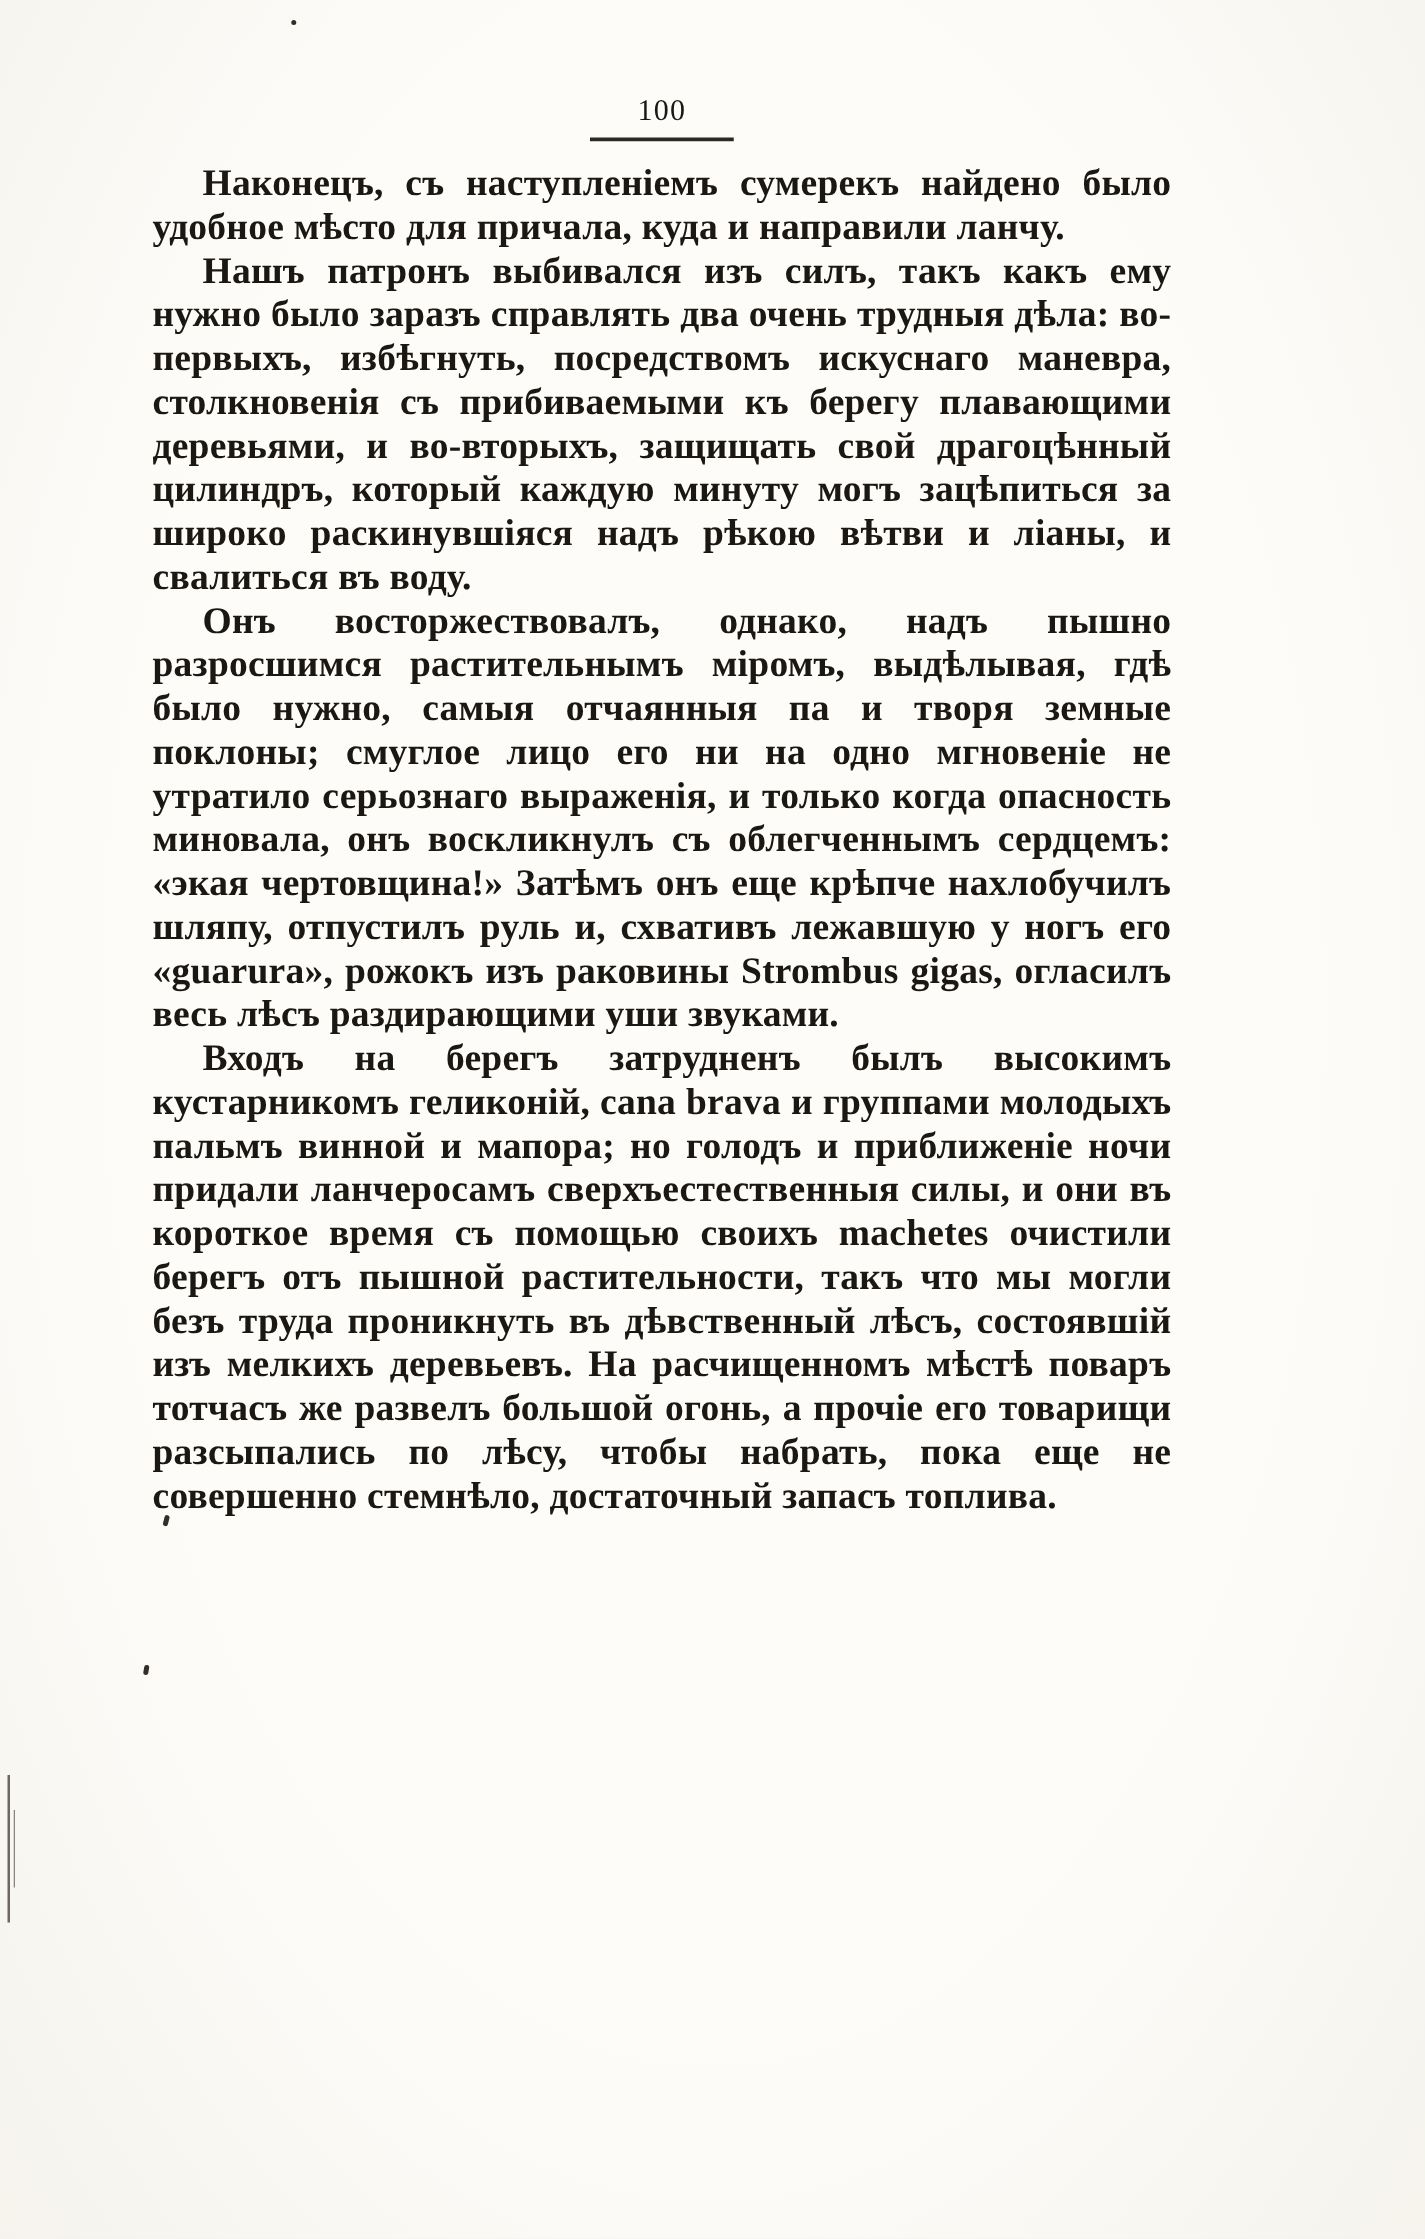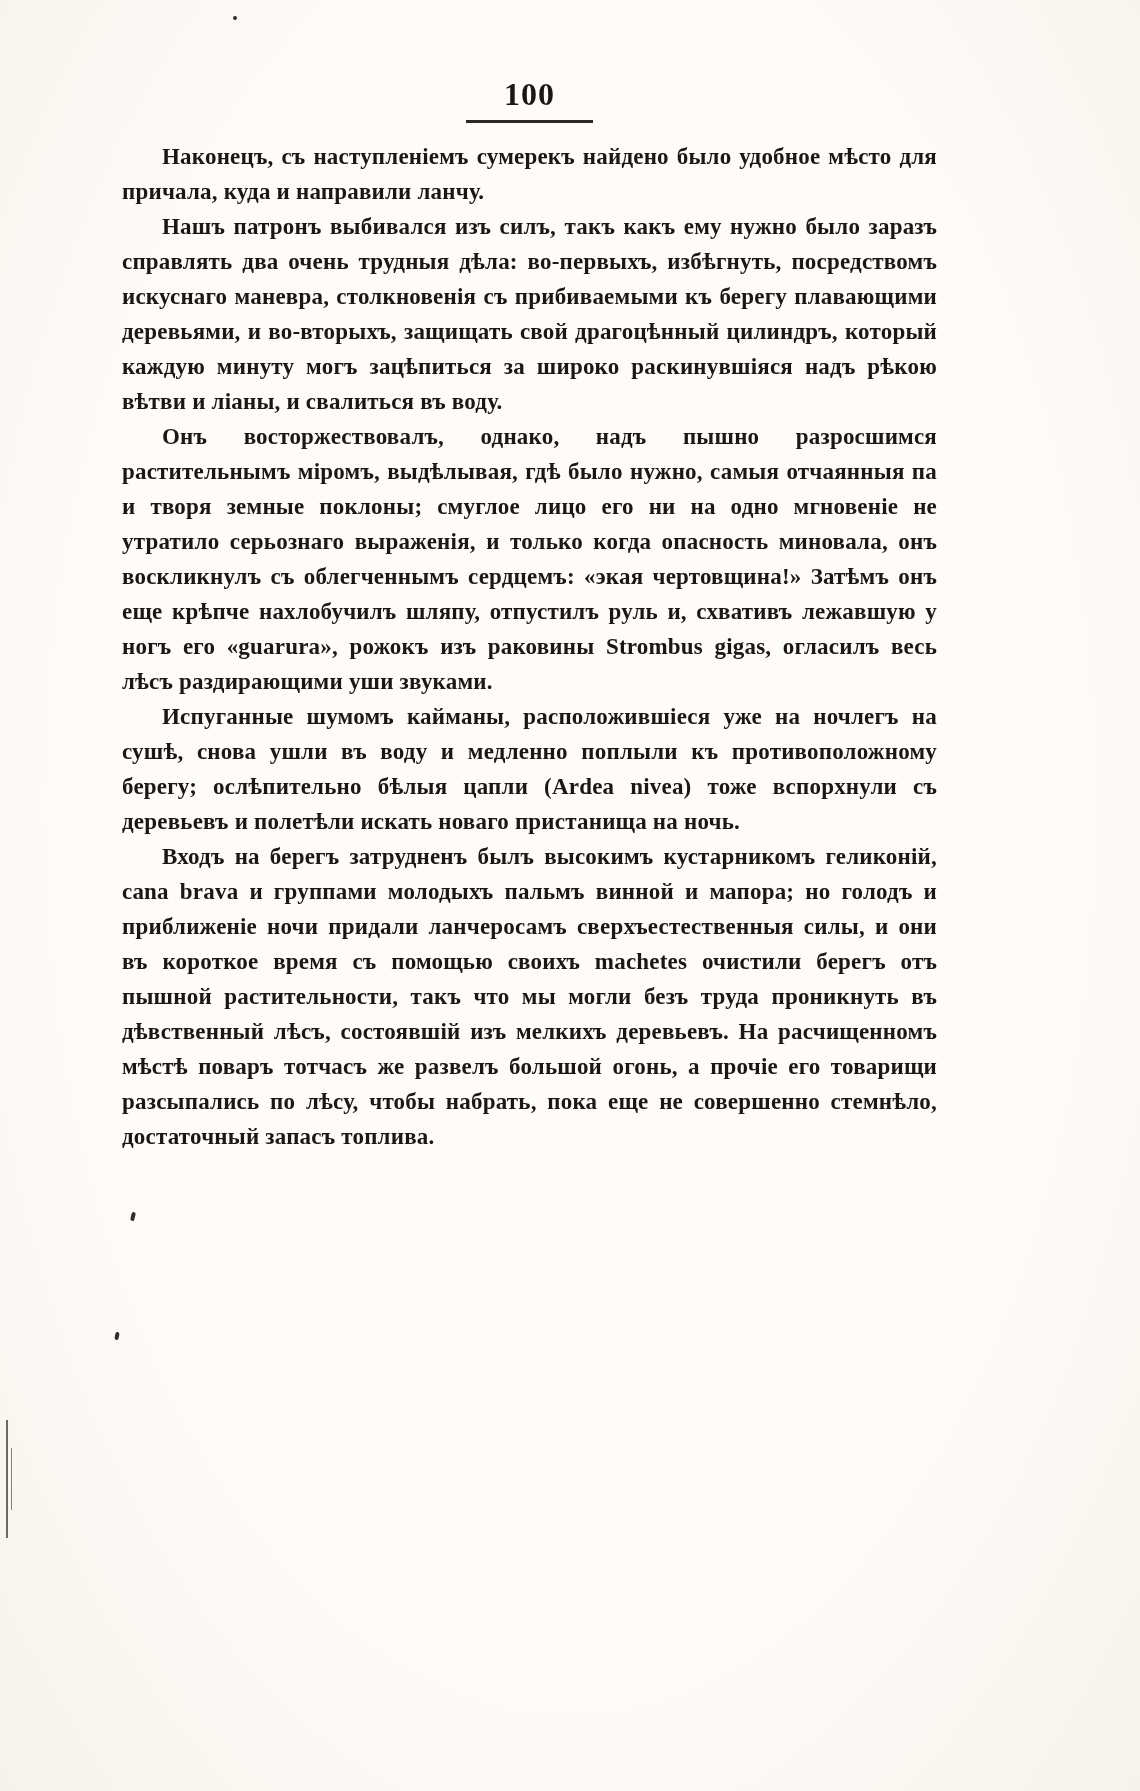--- a/index.html
+++ b/index.html
@@ -23,29 +23,29 @@
     left: 122px;
     top: 76px;
     width: 815px;
   }
   .page-header {
     text-align: center;
     margin-bottom: 16px;
   }
   .page-number {
     display: inline-block;
-    font-size: 32px;
-    font-weight: bold;
+    font-size: 24px;
+    font-weight: normal;
     letter-spacing: 1px;
     padding: 0 38px 7px 38px;
     border-bottom: 3px solid #2c2822;
   }
   p.body-par {
     margin: 0;
-    font-size: 23px;
+    font-size: 30px;
     font-weight: bold;
     line-height: 35px;
     text-align: justify;
     text-indent: 40px;
     letter-spacing: 0.2px;
   }
   
   .scan-line-1 {
     position: absolute;
     left: 6px;
@@ -90,18 +90,17 @@
       <span class="page-number">100</span>
     </header>
 
     <p class="body-par">Наконецъ, съ наступленіемъ сумерекъ найдено было удобное мѣсто для причала, куда и направили ланчу.</p>
 
     <p class="body-par">Нашъ патронъ выбивался изъ силъ, такъ какъ ему нужно было заразъ справлять два очень трудныя дѣла: во-первыхъ, избѣгнуть, посредствомъ искуснаго маневра, столкновенія съ прибиваемыми къ берегу плавающими деревьями, и во-вторыхъ, защищать свой драгоцѣнный цилиндръ, который каждую минуту могъ зацѣпиться за широко раскинувшіяся надъ рѣкою вѣтви и ліаны, и свалиться въ воду.</p>
 
     <p class="body-par">Онъ восторжествовалъ, однако, надъ пышно разросшимся растительнымъ міромъ, выдѣлывая, гдѣ было нужно, самыя отчаянныя па и творя земные поклоны; смуглое лицо его ни на одно мгновеніе не утратило серьознаго выраженія, и только когда опасность миновала, онъ воскликнулъ съ облегченнымъ сердцемъ: «экая чертовщина!» Затѣмъ онъ еще крѣпче нахлобучилъ шляпу, отпустилъ руль и, схвативъ лежавшую у ногъ его «guarura», рожокъ изъ раковины Strombus gigas, огласилъ весь лѣсъ раздирающими уши звуками.</p>
 
 
-    <p class="body-par">Испуганные шумомъ кайманы, расположившіеся уже на ночлегъ на сушѣ, снова ушли въ воду и медленно поплыли къ противоположному берегу; ослѣпительно бѣлыя цапли (Ardea nivea) тоже вспорхнули съ деревьевъ и полетѣли искать новаго пристанища на ночь.</p>
 
     <p class="body-par">Входъ на берегъ затрудненъ былъ высокимъ кустарникомъ геликоній, cana brava и группами молодыхъ пальмъ винной и мапора; но голодъ и приближеніе ночи придали ланчеросамъ сверхъестественныя силы, и они въ короткое время съ помощью своихъ machetes очистили берегъ отъ пышной растительности, такъ что мы могли безъ труда проникнуть въ дѣвственный лѣсъ, состоявшій изъ мелкихъ деревьевъ. На расчищенномъ мѣстѣ поваръ тотчасъ же развелъ большой огонь, а прочіе его товарищи разсыпались по лѣсу, чтобы набрать, пока еще не совершенно стемнѣло, достаточный запасъ топлива.</p>
 
   </main>
 </div>
 
 </body></html>

